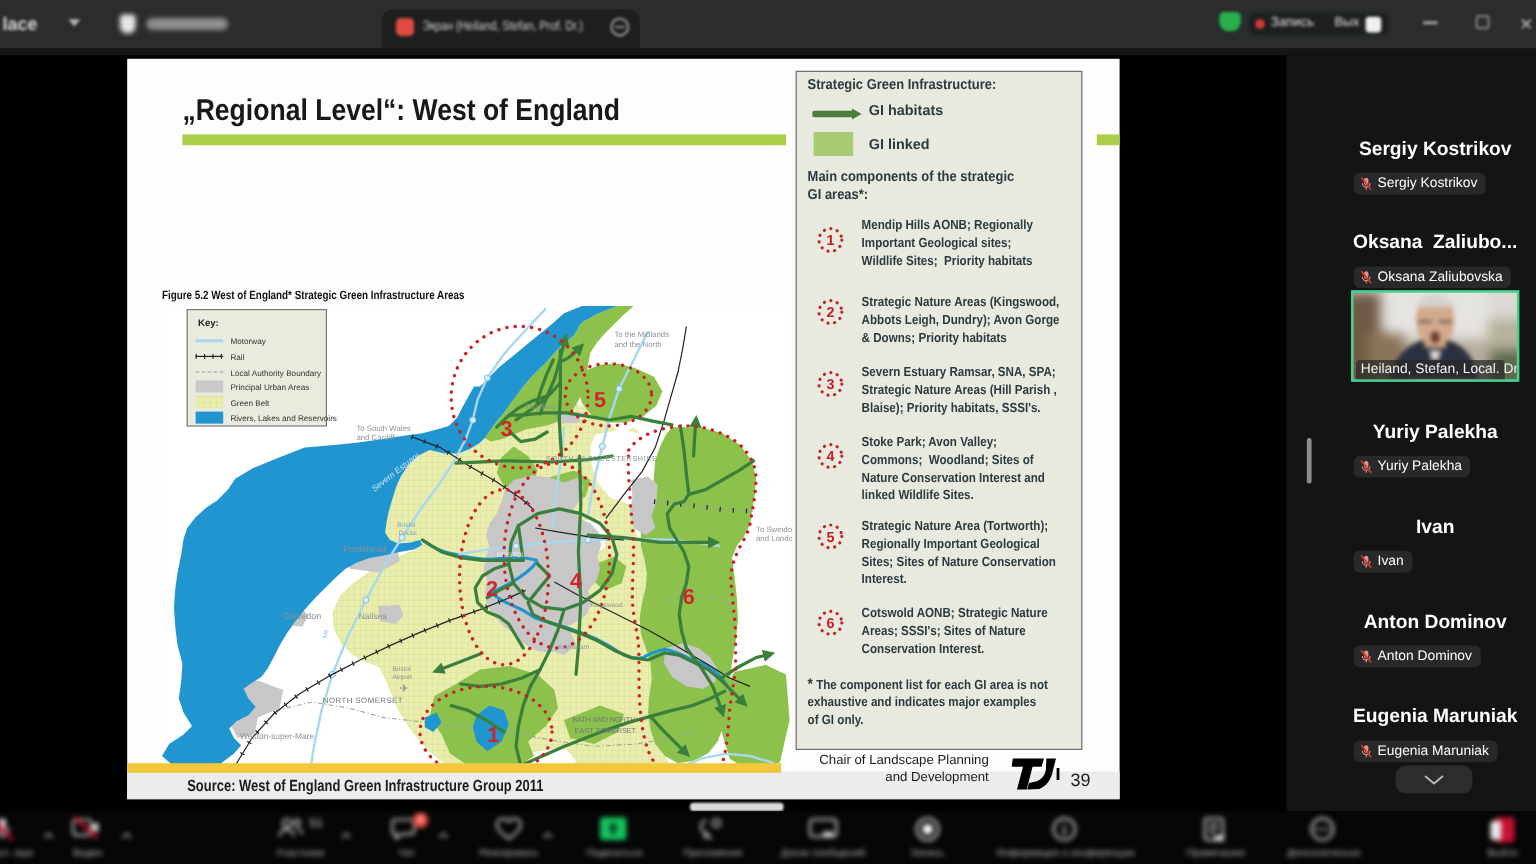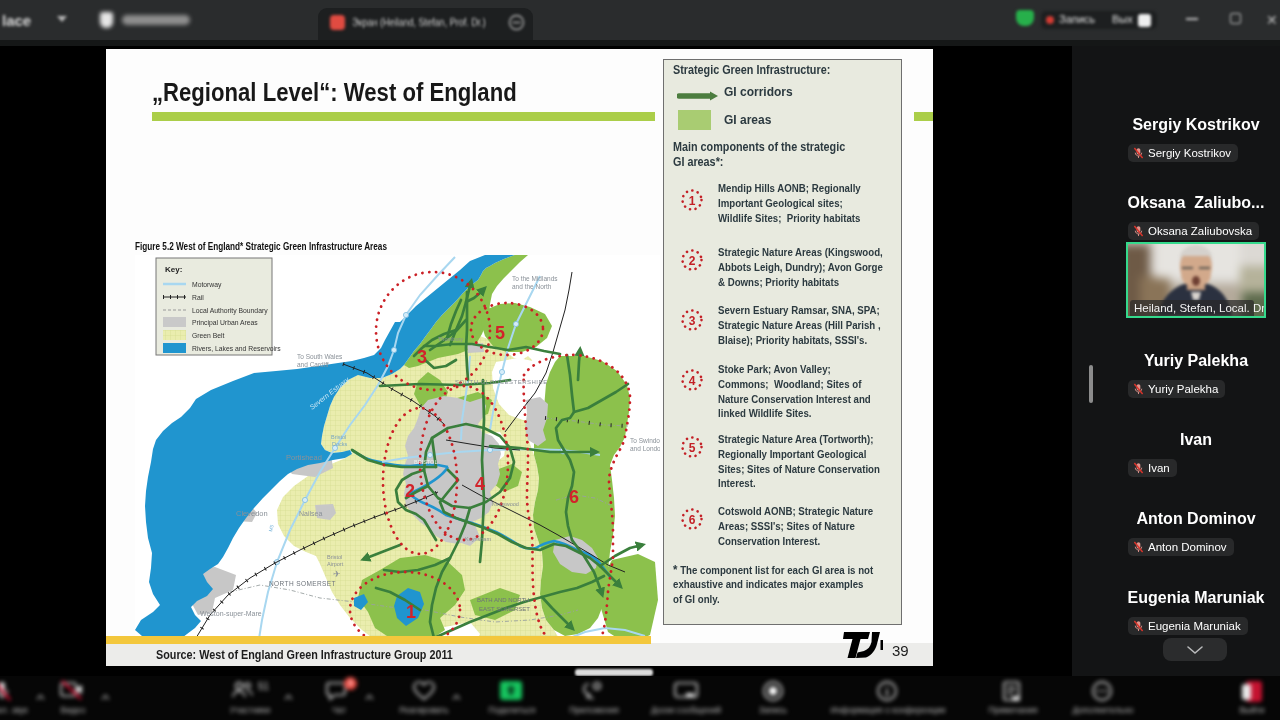--- a/index.html
+++ b/index.html
@@ -234,23 +234,23 @@
       </g>
     </svg>
     </div>
 
     <div id="panel" class="abs" style="left:557px; top:10px; width:239px; height:566px; background:#e8eadf; border:1px solid #6f6f6f; color:#2c3a40;">
       <div class="abs" style="left:9px; top:3px; font-size:12px; font-weight:bold; transform:scaleX(0.9); transform-origin:0 0; white-space:nowrap;">Strategic Green Infrastructure:</div>
       <div class="abs" style="left:13px; top:28px;"><svg width="44" height="12">
             <line x1="2" y1="6" x2="34" y2="6" stroke="#4c7d3f" stroke-width="5.5" stroke-linecap="round"></line>
             <path d="M33,1.5 L41,6 L33,10.5 Z" fill="#4c7d3f"></path>
           </svg></div>
-      <div class="abs" style="left:60px; top:25px; font-size:12px; font-weight:bold;">GI corridors</div>
+      <div class="abs" style="left:60px; top:25px; font-size:12px; font-weight:bold;">GI habitats</div>
       <div class="abs" style="left:14px; top:50px; width:33px; height:20px; background:#a9cc72;"></div>
-      <div class="abs" style="left:60px; top:53px; font-size:12px; font-weight:bold;">GI areas</div>
+      <div class="abs" style="left:60px; top:53px; font-size:12px; font-weight:bold;">GI linked</div>
       <div class="abs" style="left:9px; top:80px; font-size:12px; font-weight:bold; line-height:14.5px; transform:scaleX(0.9); transform-origin:0 0; white-space:nowrap;">Main components of the strategic<br>GI areas*:</div>
       <div class="abs" style="left:15px; top:127px;">
         <svg width="26" height="26">
             <circle cx="13" cy="13" r="9.5" fill="none" stroke="#c32026" stroke-width="2.6" stroke-linecap="round" stroke-dasharray="0.1 5.5"></circle>
             <text x="13" y="17.5" text-anchor="middle" font-size="12" font-weight="bold" fill="#c32026" font-family="Liberation Sans, sans-serif">1</text>
           </svg>
       </div>
       <div class="abs" style="left:54px; top:121px; font-size:11px; font-weight:bold; line-height:14.8px; transform:scaleX(0.88); transform-origin:0 0; white-space:nowrap;">Mendip Hills AONB; Regionally<br>Important Geological sites;<br>Wildlife Sites;&nbsp; Priority habitats</div>
       <div class="abs" style="left:15px; top:187px;">
         <svg width="26" height="26">
@@ -286,20 +286,21 @@
             <text x="13" y="17.5" text-anchor="middle" font-size="12" font-weight="bold" fill="#c32026" font-family="Liberation Sans, sans-serif">6</text>
           </svg>
       </div>
       <div class="abs" style="left:54px; top:444px; font-size:11px; font-weight:bold; line-height:14.8px; transform:scaleX(0.88); transform-origin:0 0; white-space:nowrap;">Cotswold AONB; Strategic Nature<br>Areas; SSSI's; Sites of Nature<br>Conservation Interest.</div>
       <div class="abs" style="left:9px; top:503px; font-size:11px; font-weight:bold; line-height:14.3px; transform:scaleX(0.88); transform-origin:0 0; white-space:nowrap;"><span style="font-size:13px;">*</span> The component list for each GI area is not<br>exhaustive and indicates major examples<br>of GI only.</div>
     </div>
 
     <div class="abs" style="left:0; top:594px; width:827px; height:23px; background:#ececea;"></div>
     <div class="abs" style="left:0; top:587px; width:545px; height:8px; background:#f3c73c;"></div>
     <div class="abs" style="left:50px; top:598px; font-size:13.5px; font-weight:bold; color:#1c1c1c; transform:scaleX(0.80); transform-origin:0 0; white-space:nowrap;">Source: West of England Green Infrastructure Group 2011</div>
+    <div class="abs" style="left:518px; top:578px; width:200px; text-align:right; font-size:11px; color:#1c1c1c; line-height:14px;">Chair of Landscape Planning<br>and Development</div>
     <div class="abs" id="tulogo" style="left:737px; top:582px; width:40px; height:28px;">
       <svg width="40" height="28" viewBox="0 0 40 28">
         <path d="M1,1 L27,1 L25,8 L17.5,8 L12.5,27 L4.5,27 L9.5,8 L0,8 Z" fill="#000"></path>
         <path d="M29,1 L37,1 L34,13 C32.5,19 29,24 23,26.5 L13,27 L14.5,21.5 L21,20 C25,18.5 27.5,15.5 28.5,11 Z" fill="#000"></path>
         <rect x="37.5" y="9" width="2.6" height="10" fill="#000"></rect>
       </svg>
     </div>
     <div class="abs" style="left:786px; top:593px; font-size:15px; color:#1c1c1c;">39</div>
   </div>
   <div id="sidebar">

